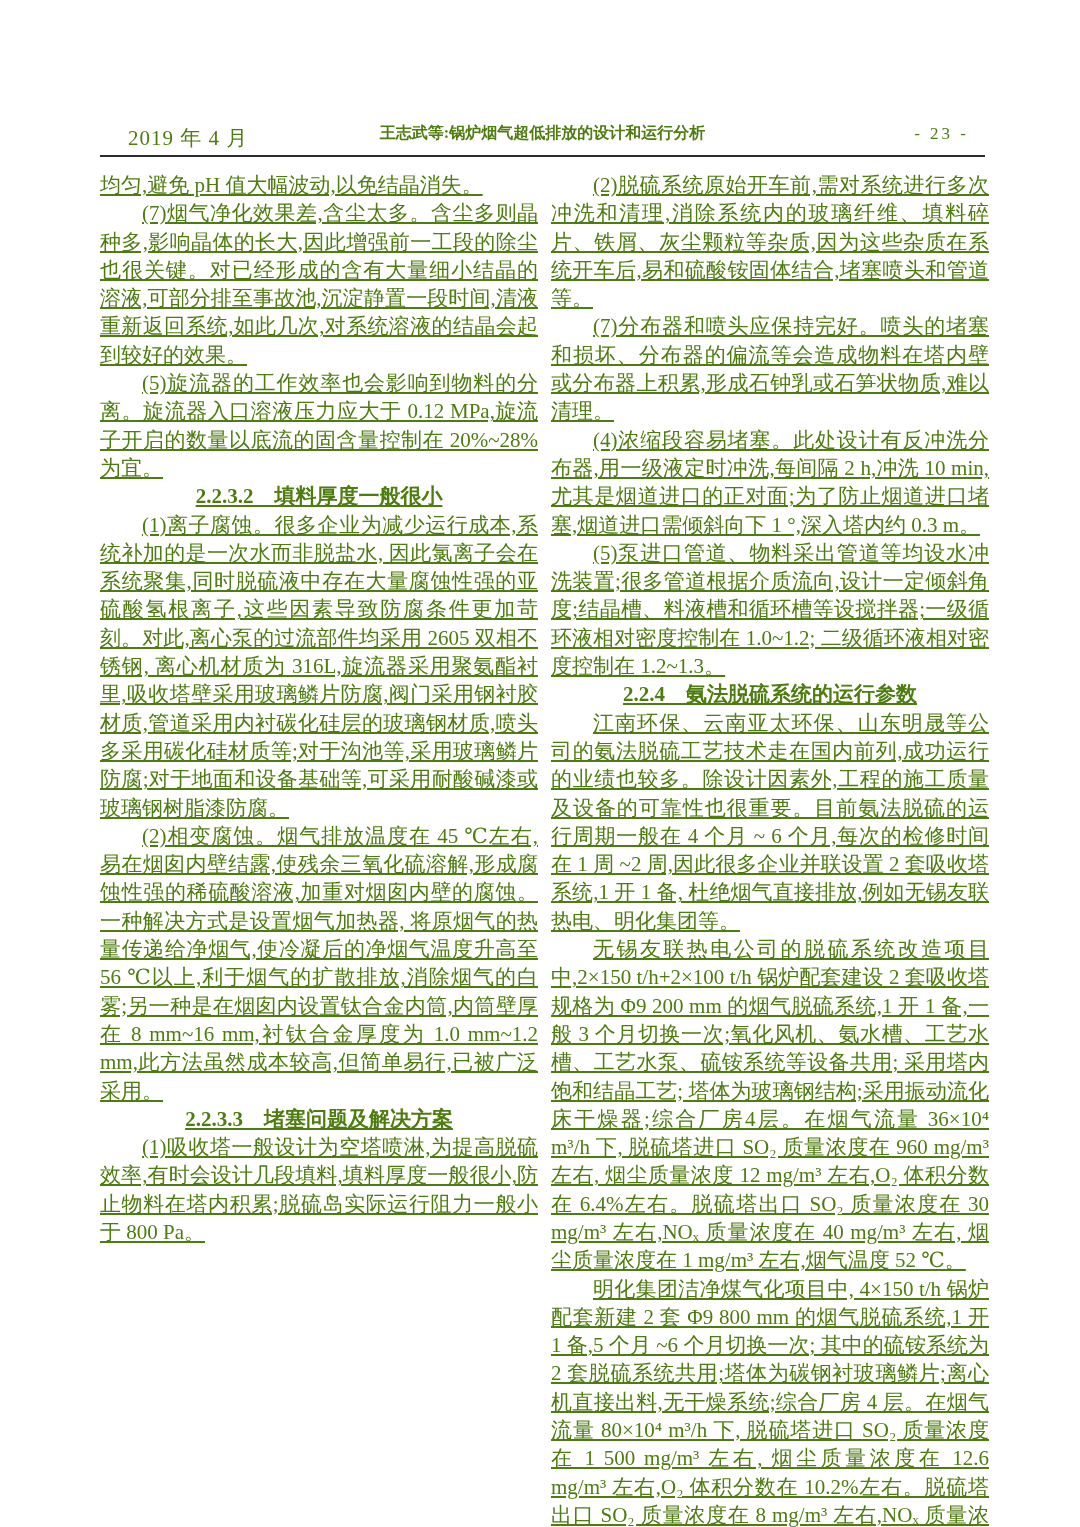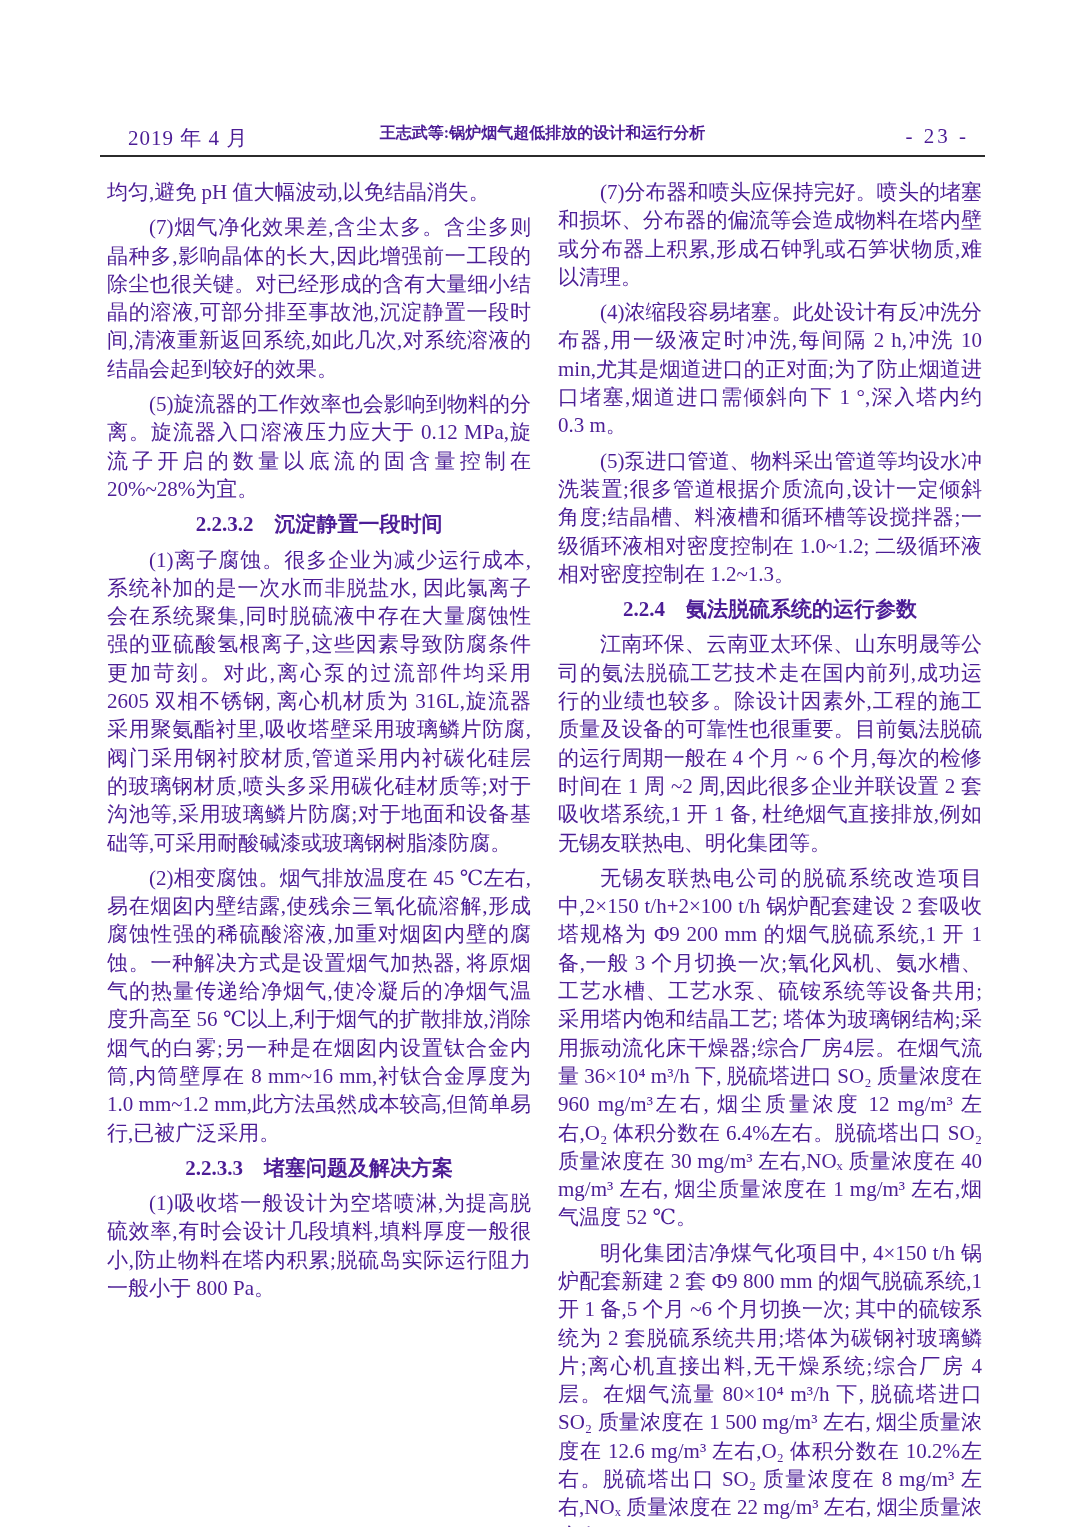--- a/index.html
+++ b/index.html
@@ -1,64 +1,65 @@
 <!DOCTYPE html>
 <html><head>
 <meta charset="utf-8">
 <style>
   html, body { margin: 0; padding: 0; background: #ffffff; }
   .page {
     position: relative;
     width: 1080px;
     height: 1527px;
     background: #ffffff;
-    color: #4c1d95;
+    color: #4d7c0f;
     font-family: "Liberation Serif", "DejaVu Serif", serif;
     overflow: hidden;
   }
   .header { position: absolute; top: 124px; left: 100px; right: 95px; height: 32px; }
   .header .date { position: absolute; left: 28px; top: 0; font-size: 21px; letter-spacing: 1px; }
   .header .title { position: absolute; left: 0; right: 0; top: -1px; text-align: center; font-weight: bold; font-size: 16px; }
-  .header .pageno { position: absolute; right: 16px; top: 0; font-size: 21px; letter-spacing: 3px; }
+  .header .pageno { position: absolute; right: 16px; top: 0; font-size: 17px; letter-spacing: 3px; }
   .rule { position: absolute; top: 155px; left: 100px; right: 95px; border-top: 2px solid #2b2b2b; }
   .columns { position: absolute; top: 171px; left: 100px; display: flex; gap: 13px; }
   .col {
     width: 438px;
     font-size: 21px;
     line-height: 28.3px;
     text-align: justify;
     text-justify: inter-character;
   }
-  .col p { margin: 7px; padding: 0; }
+  .col p { margin: 0; padding: 0; text-decoration: underline; }
   p.indent { text-indent: 2em; }
   p.cont { text-indent: 0; }
   p.heading { font-weight: bold; text-align: center; text-indent: 0; }
 </style>
 </head>
 <body>
 
 <div class="page">
   <div class="header">
     <span class="date">2019 年 4 月</span>
     <span class="title">王志武等:锅炉烟气超低排放的设计和运行分析</span>
     <span class="pageno">- 23 -</span>
   </div>
   <div class="rule"></div>
   <div class="columns">
     <div class="col">
         <p class="cont">均匀,避免 pH 值大幅波动,以免结晶消失。</p>
         <p class="indent">(7)烟气净化效果差,含尘太多。含尘多则晶种多,影响晶体的长大,因此增强前一工段的除尘也很关键。对已经形成的含有大量细小结晶的溶液,可部分排至事故池,沉淀静置一段时间,清液重新返回系统,如此几次,对系统溶液的结晶会起到较好的效果。</p>
         <p class="indent">(5)旋流器的工作效率也会影响到物料的分离。旋流器入口溶液压力应大于 0.12 MPa,旋流子开启的数量以底流的固含量控制在 20%~28%为宜。</p>
-        <p class="heading">2.2.3.2　沉淀静置一段时间</p>
+        <p class="heading">2.2.3.2　填料厚度一般很小</p>
         <p class="indent">(1)离子腐蚀。很多企业为减少运行成本,系统补加的是一次水而非脱盐水, 因此氯离子会在系统聚集,同时脱硫液中存在大量腐蚀性强的亚硫酸氢根离子,这些因素导致防腐条件更加苛刻。对此,离心泵的过流部件均采用 2605 双相不锈钢, 离心机材质为 316L,旋流器采用聚氨酯衬里,吸收塔壁采用玻璃鳞片防腐,阀门采用钢衬胶材质,管道采用内衬碳化硅层的玻璃钢材质,喷头多采用碳化硅材质等;对于沟池等,采用玻璃鳞片防腐;对于地面和设备基础等,可采用耐酸碱漆或玻璃钢树脂漆防腐。</p>
         <p class="indent">(2)相变腐蚀。烟气排放温度在 45 ℃左右,易在烟囱内壁结露,使残余三氧化硫溶解,形成腐蚀性强的稀硫酸溶液,加重对烟囱内壁的腐蚀。一种解决方式是设置烟气加热器, 将原烟气的热量传递给净烟气,使冷凝后的净烟气温度升高至 56 ℃以上,利于烟气的扩散排放,消除烟气的白雾;另一种是在烟囱内设置钛合金内筒,内筒壁厚在 8 mm~16 mm,衬钛合金厚度为 1.0 mm~1.2 mm,此方法虽然成本较高,但简单易行,已被广泛采用。</p>
         <p class="heading">2.2.3.3　堵塞问题及解决方案</p>
         <p class="indent">(1)吸收塔一般设计为空塔喷淋,为提高脱硫效率,有时会设计几段填料,填料厚度一般很小,防止物料在塔内积累;脱硫岛实际运行阻力一般小于 800 Pa。</p>
       </div>
     <div class="col">
+        <p class="indent">(2)脱硫系统原始开车前,需对系统进行多次冲洗和清理,消除系统内的玻璃纤维、填料碎片、铁屑、灰尘颗粒等杂质,因为这些杂质在系统开车后,易和硫酸铵固体结合,堵塞喷头和管道等。</p>
         <p class="indent">(7)分布器和喷头应保持完好。喷头的堵塞和损坏、分布器的偏流等会造成物料在塔内壁或分布器上积累,形成石钟乳或石笋状物质,难以清理。</p>
         <p class="indent">(4)浓缩段容易堵塞。此处设计有反冲洗分布器,用一级液定时冲洗,每间隔 2 h,冲洗 10 min,尤其是烟道进口的正对面;为了防止烟道进口堵塞,烟道进口需倾斜向下 1 °,深入塔内约 0.3 m。</p>
         <p class="indent">(5)泵进口管道、物料采出管道等均设水冲洗装置;很多管道根据介质流向,设计一定倾斜角度;结晶槽、料液槽和循环槽等设搅拌器;一级循环液相对密度控制在 1.0~1.2; 二级循环液相对密度控制在 1.2~1.3。</p>
         <p class="heading">2.2.4　氨法脱硫系统的运行参数</p>
         <p class="indent">江南环保、云南亚太环保、山东明晟等公司的氨法脱硫工艺技术走在国内前列,成功运行的业绩也较多。除设计因素外,工程的施工质量及设备的可靠性也很重要。目前氨法脱硫的运行周期一般在 4 个月 ~ 6 个月,每次的检修时间在 1 周 ~2 周,因此很多企业并联设置 2 套吸收塔系统,1 开 1 备, 杜绝烟气直接排放,例如无锡友联热电、明化集团等。</p>
         <p class="indent">无锡友联热电公司的脱硫系统改造项目中,2×150 t/h+2×100 t/h 锅炉配套建设 2 套吸收塔规格为 Φ9 200 mm 的烟气脱硫系统,1 开 1 备,一般 3 个月切换一次;氧化风机、氨水槽、工艺水槽、工艺水泵、硫铵系统等设备共用; 采用塔内饱和结晶工艺; 塔体为玻璃钢结构;采用振动流化床干燥器;综合厂房4层。在烟气流量 36×10⁴ m³/h 下, 脱硫塔进口 SO₂ 质量浓度在 960 mg/m³左右, 烟尘质量浓度 12 mg/m³ 左右,O₂ 体积分数在 6.4%左右。脱硫塔出口 SO₂ 质量浓度在 30 mg/m³ 左右,NOₓ 质量浓度在 40 mg/m³ 左右, 烟尘质量浓度在 1 mg/m³ 左右,烟气温度 52 ℃。</p>
         <p class="indent">明化集团洁净煤气化项目中, 4×150 t/h 锅炉配套新建 2 套 Φ9 800 mm 的烟气脱硫系统,1 开 1 备,5 个月 ~6 个月切换一次; 其中的硫铵系统为 2 套脱硫系统共用;塔体为碳钢衬玻璃鳞片;离心机直接出料,无干燥系统;综合厂房 4 层。在烟气流量 80×10⁴ m³/h 下, 脱硫塔进口 SO₂ 质量浓度在 1 500 mg/m³ 左右, 烟尘质量浓度在 12.6 mg/m³ 左右,O₂ 体积分数在 10.2%左右。脱硫塔出口 SO₂ 质量浓度在 8 mg/m³ 左右,NOₓ 质量浓度在 22 mg/m³ 左右, 烟尘质量浓度在</p>
       </div>
   </div>
 </div>

